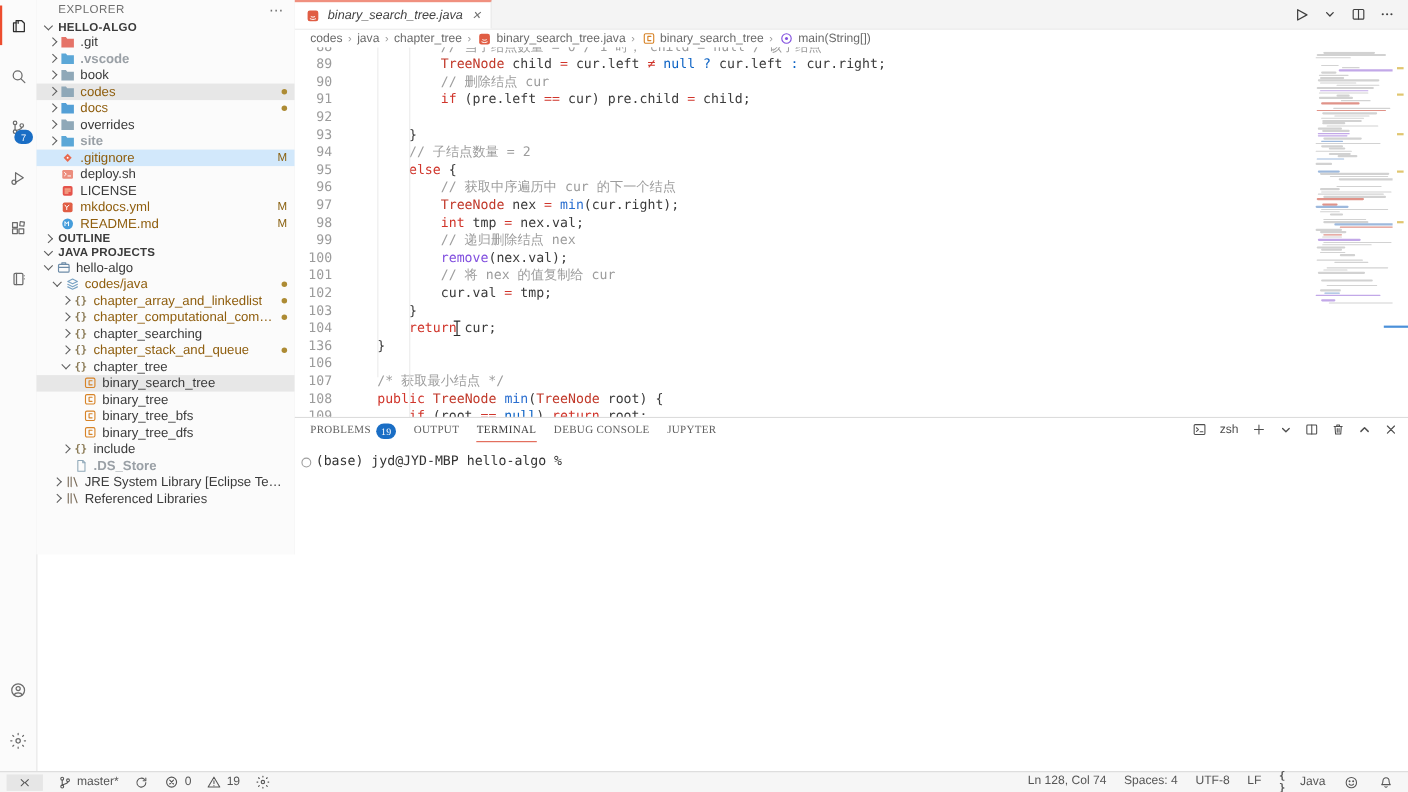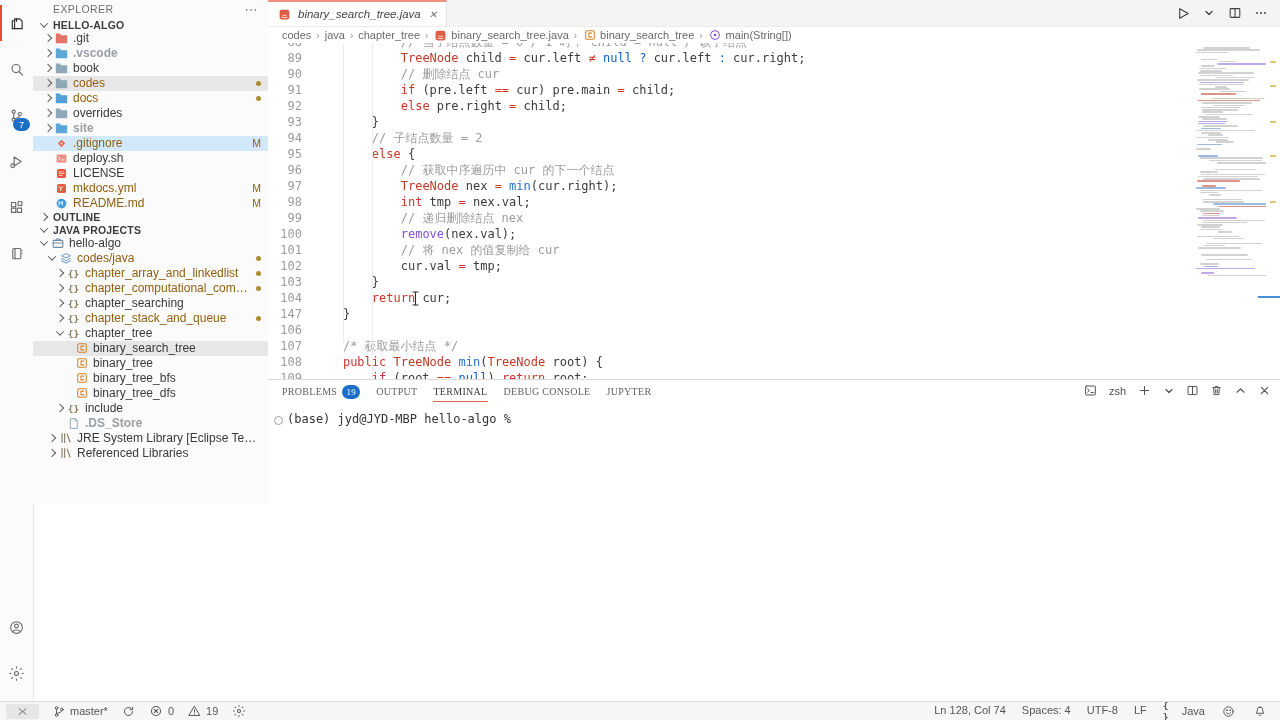--- a/index.html
+++ b/index.html
@@ -616,25 +616,24 @@
           <div class="cl">
             <span class="ln">89</span>
             <span class="ct">            <span class="tk-type">TreeNode</span><span class="tk-pl"> child </span><span class="tk-op">=</span><span class="tk-pl"> cur.left </span><span class="tk-op">≠</span><span class="tk-pl"> </span><span class="tk-null">null</span><span class="tk-pl"> </span><span class="tk-qop">?</span><span class="tk-pl"> cur.left </span><span class="tk-qop">:</span><span class="tk-pl"> cur.right;</span></span>
           </div>
           <div class="cl">
             <span class="ln">90</span>
             <span class="ct">            <span class="tk-cmt">// 删除结点 cur</span></span>
           </div>
           <div class="cl">
             <span class="ln">91</span>
-            <span class="ct">            <span class="tk-kw">if</span><span class="tk-pl"> (pre.left </span><span class="tk-op">==</span><span class="tk-pl"> cur) pre.main </span><span class="tk-op">=</span><span class="tk-pl"> child;</span></span>
+            <span class="ct">            <span class="tk-kw">if</span><span class="tk-pl"> (pre.left </span><span class="tk-op">==</span><span class="tk-pl"> cur) pre.child </span><span class="tk-op">=</span><span class="tk-pl"> child;</span></span>
           </div>
           <div class="cl">
             <span class="ln">92</span>
-            <span class="ct">            <span class="tk-kw">else</span><span class="tk-pl"> pre.right </span><span class="tk-op">=</span><span class="tk-pl"> child;</span></span>
           </div>
           <div class="cl">
             <span class="ln">93</span>
             <span class="ct">        <span class="tk-pl">}</span></span>
           </div>
           <div class="cl">
             <span class="ln">94</span>
             <span class="ct">        <span class="tk-cmt">// 子结点数量 = 2</span></span>
           </div>
           <div class="cl">
@@ -671,21 +670,21 @@
           </div>
           <div class="cl">
             <span class="ln">103</span>
             <span class="ct">        <span class="tk-pl">}</span></span>
           </div>
           <div class="cl">
             <span class="ln">104</span>
             <span class="ct">        <span class="tk-kw">return</span><span class="tk-pl"> cur;</span></span>
           </div>
           <div class="cl">
-            <span class="ln">147</span>
+            <span class="ln">136</span>
             <span class="ct">    <span class="tk-pl">}</span></span>
           </div>
           <div class="cl">
             <span class="ln">106</span>
             <span class="ct"></span>
           </div>
           <div class="cl">
             <span class="ln">107</span>
             <span class="ct">    <span class="tk-cmt">/* 获取最小结点 */</span></span>
           </div>

